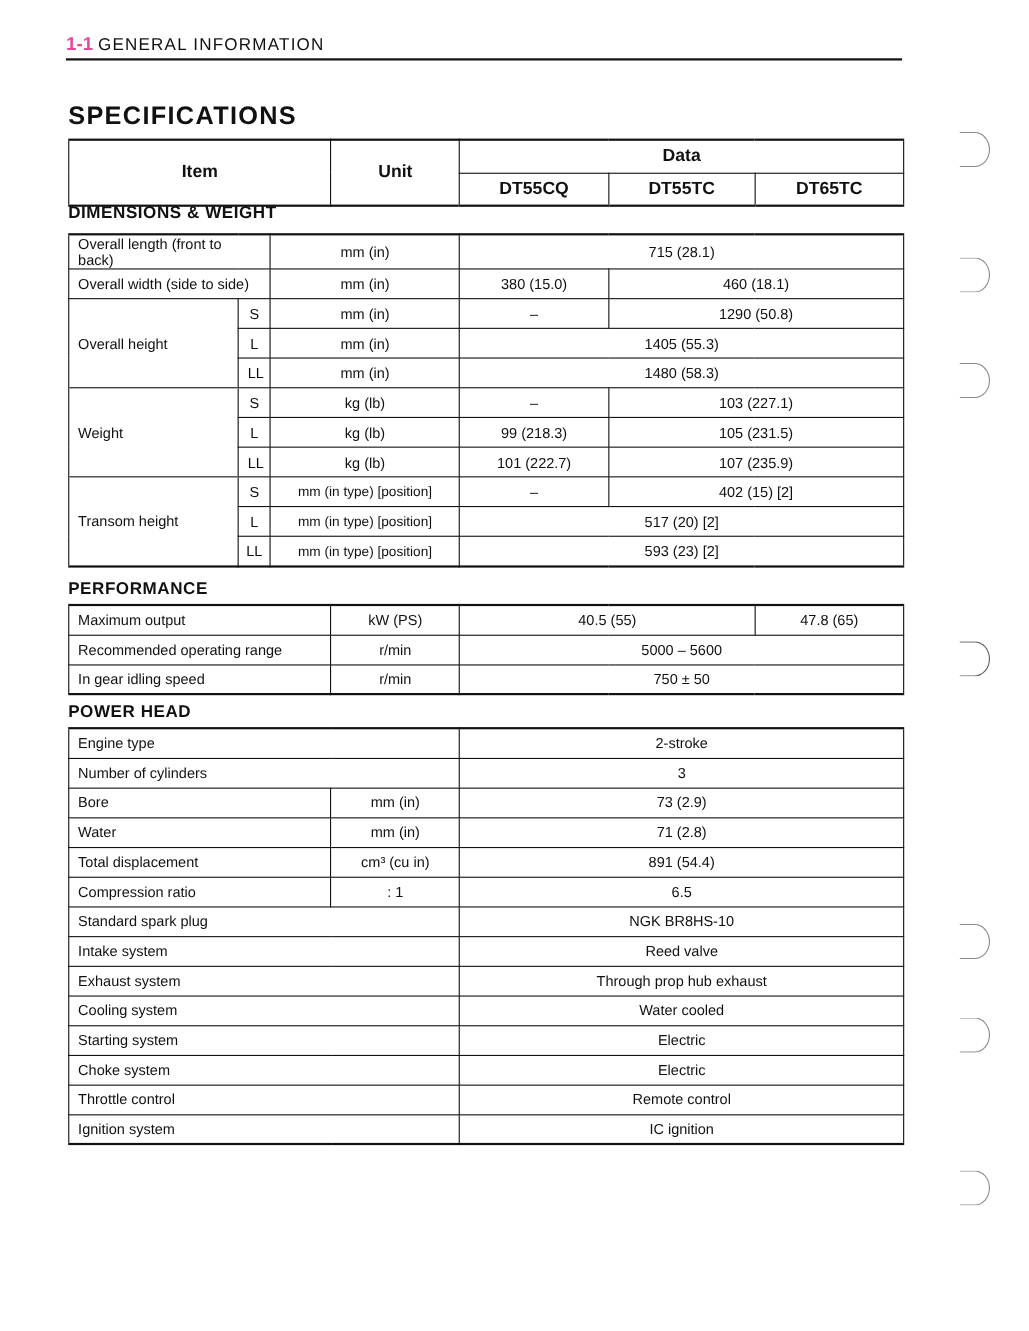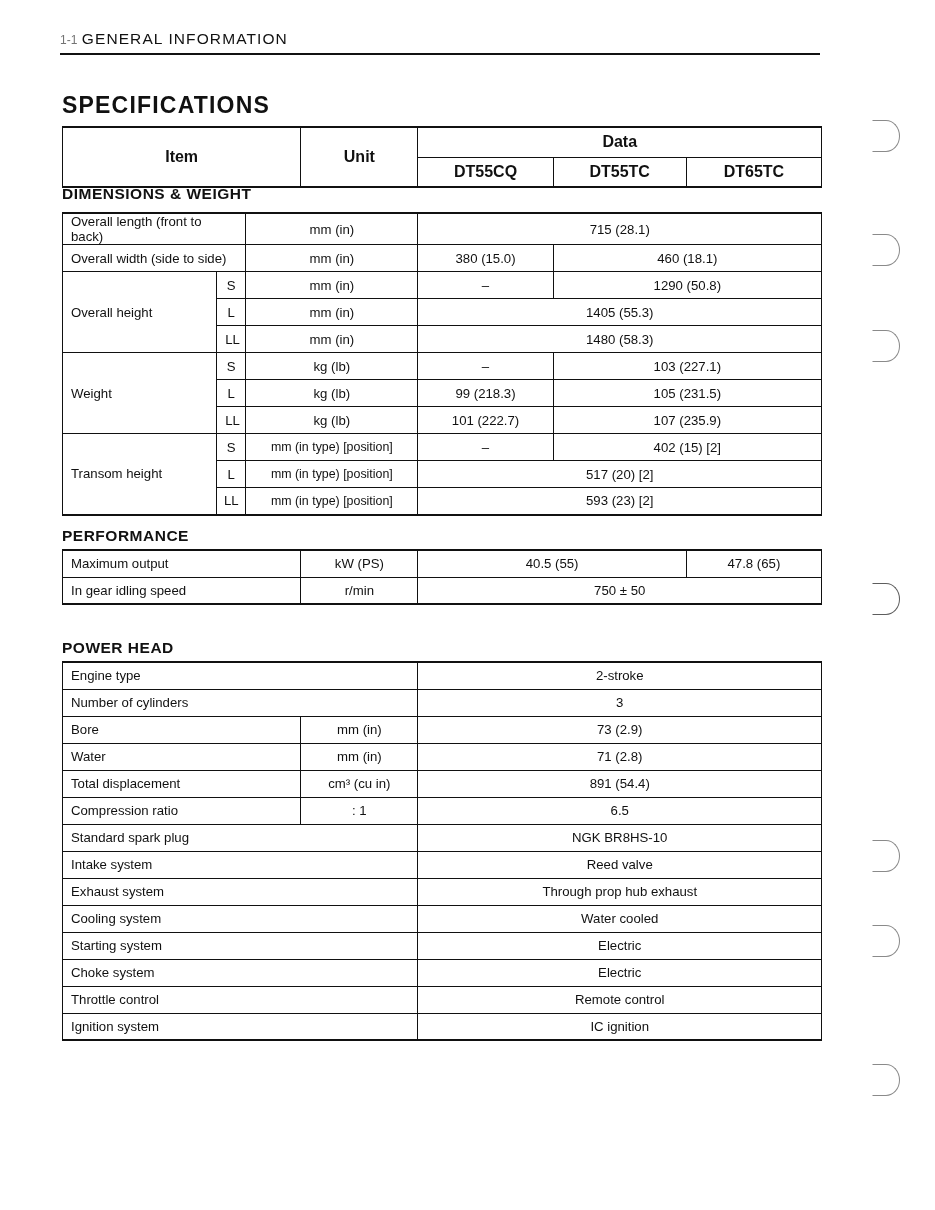--- a/index.html
+++ b/index.html
@@ -18,24 +18,24 @@
 
   
   .page-header {
     position: absolute;
     left: 60px;
     top: 30px;
     width: 760px;
     height: 26px;
   }
   .page-header .folio {
-    font-size: 12px;
-    font-weight: normal;
+    font-size: 17px;
+    font-weight: bold;
     letter-spacing: 0px;
-    color: #737373;
+    color: #ec4899;
   }
   .page-header .chapter {
     font-size: 15.5px;
     letter-spacing: 1.1px;
     color: #111;
   }
   .header-rule {
     position: absolute;
     left: 60px;
     top: 53px;
@@ -242,20 +242,25 @@
       <col style="width:135px">
   </colgroup>
   <tbody>
     <tr>
       <td class="l">Maximum output</td>
       <td class="c">kW (PS)</td>
       <td class="c" colspan="2">40.5 (55)</td>
       <td class="c">47.8 (65)</td>
     </tr>
     <tr>
+      <td class="l">Recommended operating range</td>
+      <td class="c">r/min</td>
+      <td class="c" colspan="3">5000 – 5600</td>
+    </tr>
+    <tr>
       <td class="l">In gear idling speed</td>
       <td class="c">r/min</td>
       <td class="c" colspan="3">750 ± 50</td>
     </tr>
   </tbody>
 </table>
 
 <div class="section-caption" id="cap-power">POWER HEAD</div>
 
 <table class="spec-table" id="power-table">

